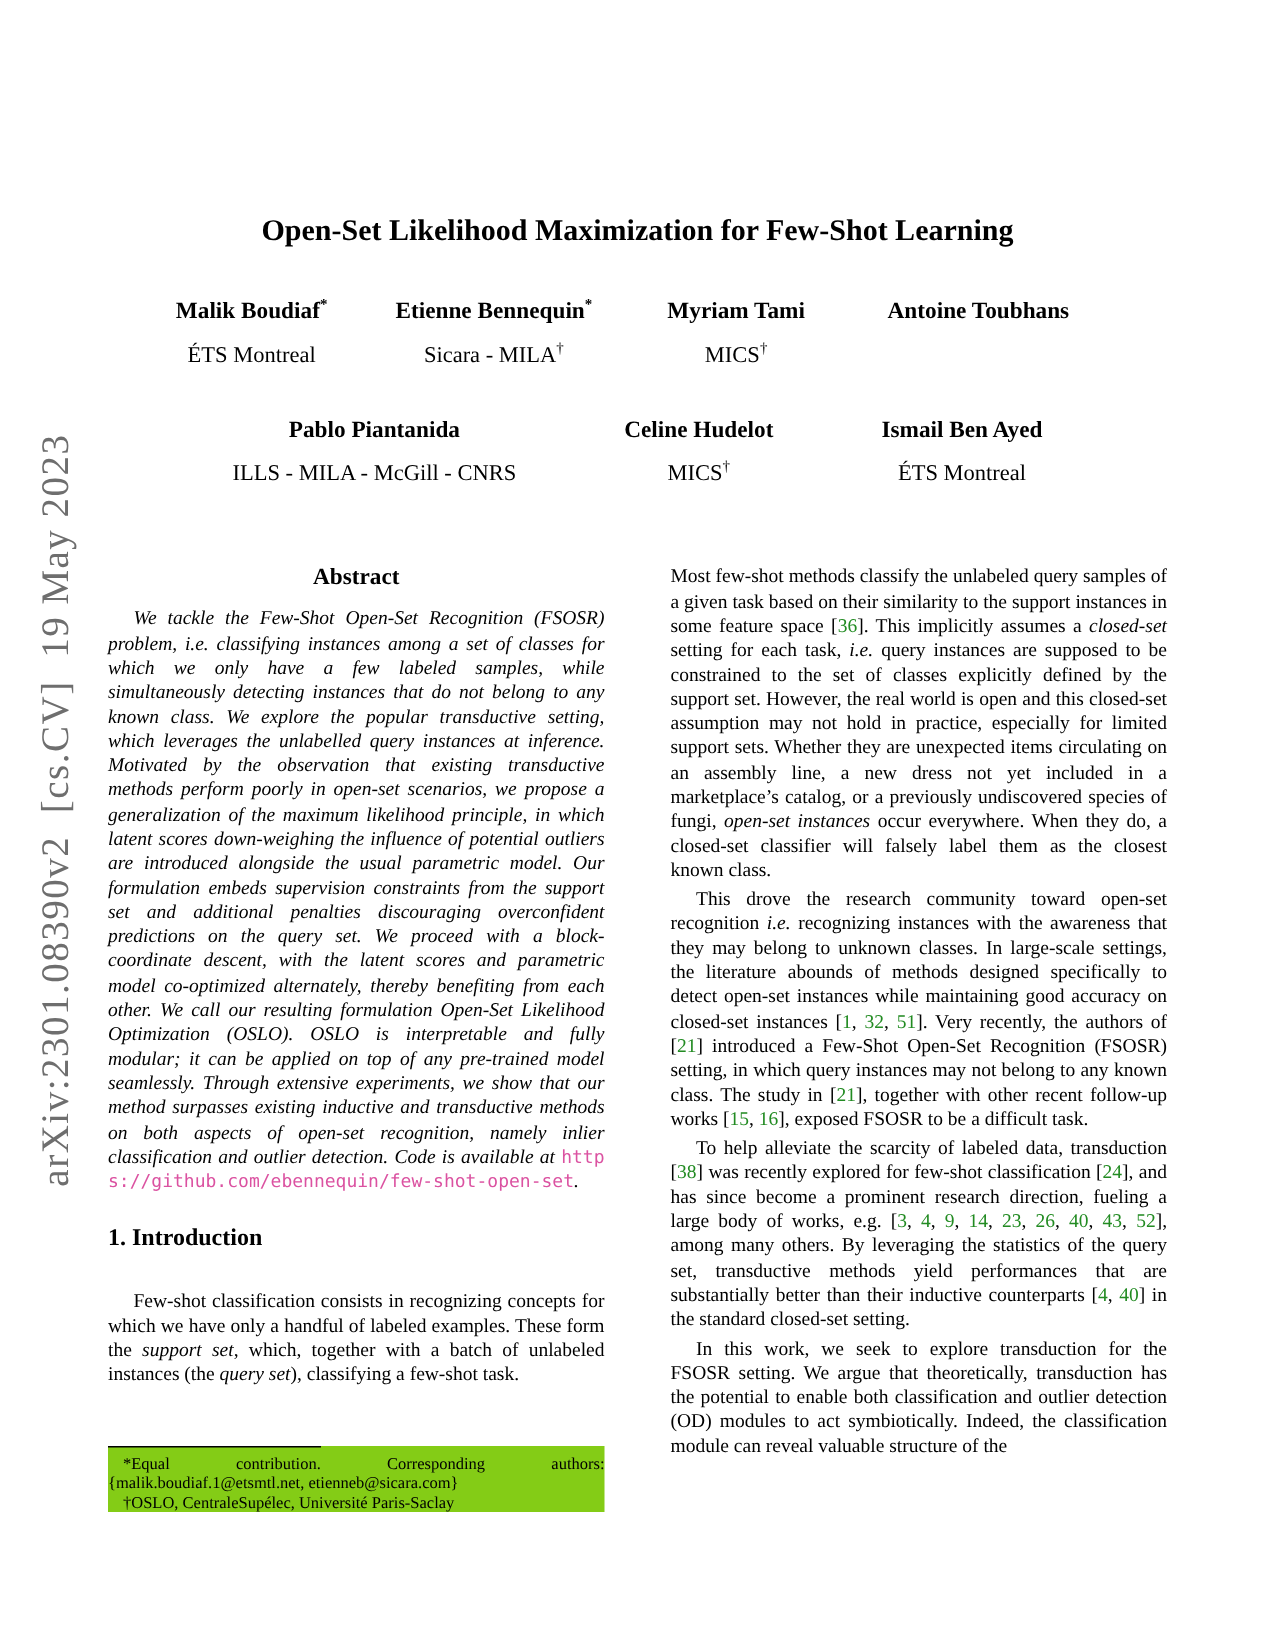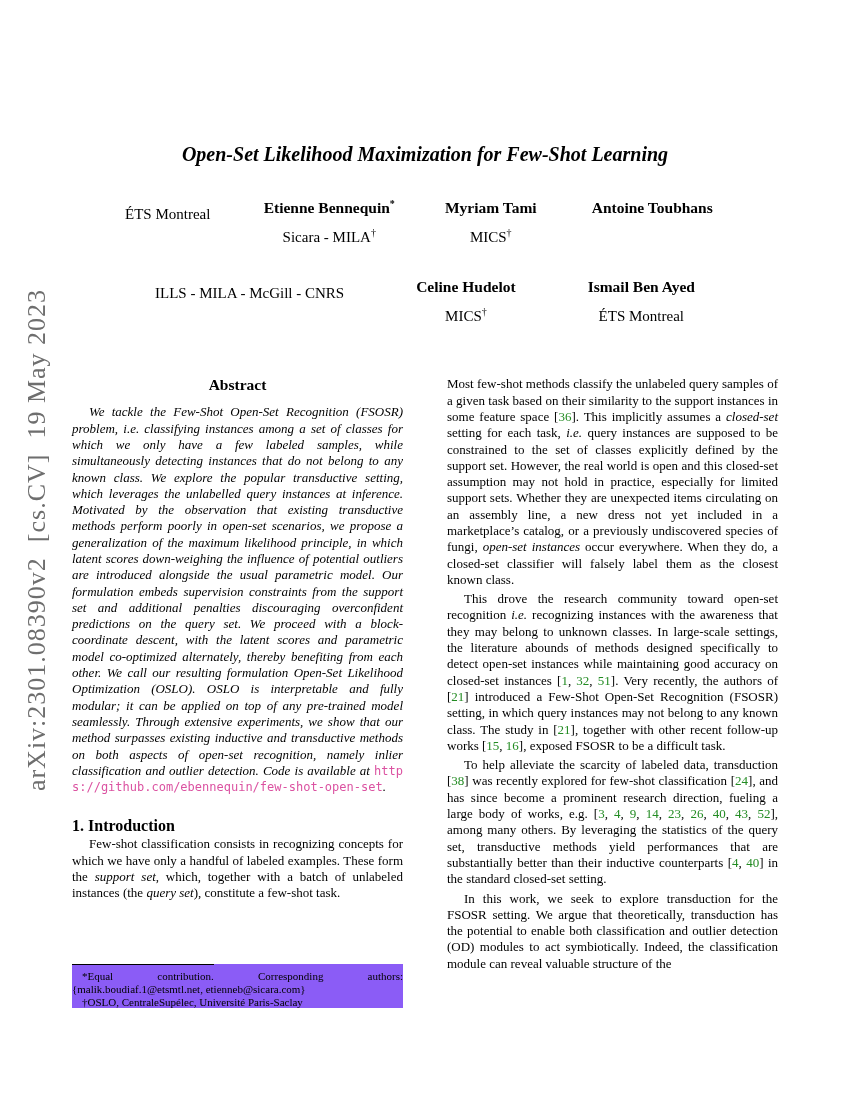--- a/index.html
+++ b/index.html
@@ -9,42 +9,42 @@
     position:relative; width:850px; height:1100px; background:#ffffff;
     overflow:hidden; margin:0 auto;
   }
   .watermark {
     position:absolute; top:540px; left:37px;
     transform:translate(-50%,-50%) rotate(-90deg);
     white-space:pre; font-size:26px; letter-spacing:1px;
     color:var(--watermark,#6e6e6e); font-family:"Liberation Serif", serif;
   }
   .content { position:absolute; left:72px; top:0; width:706px; }
-  .title { font-size:20px; font-weight:bold; text-align:center; margin-top:143px; line-height:1.15;font-style:italic; }
+  .title { font-size:20px; font-weight:bold; text-align:center; margin-top:143px; line-height:1.15; }
   .authors-row { display:flex; }
   .row1 { margin-top:28px; padding:0 45px 0 15px; }
   .row1 .author { flex:1; }
   .row2 { margin-top:26px; justify-content:center; gap:72px; }
   .author { text-align:center; }
   .author-name { font-size:15.5px; font-weight:bold; line-height:19px; }
   .author-name sup, .author-affil sup { font-size:10px; }
   .author-affil { font-size:15px; margin-top:6px; line-height:19px; }
   .columns { display:flex; gap:44px; margin-top:50px; height:632px; }
   .col { width:339px; }
   .col.left { position:relative; }
   .abstract-heading { text-align:center; font-weight:bold; font-size:15.5px; margin-bottom:10px; }
   .abstract-text {
     font-style:italic; font-size:13px; line-height:16.3px;
     text-align:justify; text-indent:17px; hyphens:auto;
   }
-  .section-heading { font-size:16px; font-weight:bold; margin-top:22px; margin-bottom:1px; }
+  .section-heading { font-size:16px; font-weight:bold; margin-top:22px; margin-bottom:24px; }
   .body-par { font-size:13px; line-height:16.3px; text-align:justify; hyphens:auto; }
   .body-par.indent { text-indent:17px; }
   .col.right .body-par + .body-par { margin-top:3px; }
-  .footnotes { position:absolute; bottom:0; left:0; right:0; background:#8b5cf6; }
+  .footnotes { position:absolute; bottom:0; left:0; right:0; background:#84cc16; }
   .footnote-rule { width:142px; border-top:1px solid #000; margin-bottom:5px; }
   .footnote { font-size:11px; line-height:12.8px; text-align:justify; text-indent:10px; hyphens:auto; }
   .i { font-style:italic; }
   .cite { color:var(--citation,#228B22); cursor:pointer; }
   .url {
     font-family:"DejaVu Sans Mono", monospace; font-style:normal;
     font-size:12px; color:var(--url,#DB52A1); word-break:break-all; cursor:pointer;
   }
 </style>
 </head>
@@ -53,56 +53,58 @@
 <div class="page">
 
   <div class="watermark">arXiv:2301.08390v2  [cs.CV]  19 May 2023</div>
 
   <div class="content">
 
     <h1 class="title">Open-Set Likelihood Maximization for Few-Shot Learning</h1>
 
     <div class="authors-row row1">
       <div class="author">
+        <div class="author-name"><span>Malik Boudiaf</span><sup>*</sup></div>
         <div class="author-affil"><span>ÉTS Montreal</span><sup></sup></div>
       </div>
       <div class="author">
         <div class="author-name"><span>Etienne Bennequin</span><sup>*</sup></div>
         <div class="author-affil"><span>Sicara - MILA</span><sup>†</sup></div>
       </div>
       <div class="author">
         <div class="author-name"><span>Myriam Tami</span><sup></sup></div>
         <div class="author-affil"><span>MICS</span><sup>†</sup></div>
       </div>
       <div class="author">
         <div class="author-name"><span>Antoine Toubhans</span><sup></sup></div>
       </div>
     </div>
 
     <div class="authors-row row2">
       <div class="author">
+        <div class="author-name"><span>Pablo Piantanida</span><sup></sup></div>
         <div class="author-affil"><span>ILLS - MILA - McGill - CNRS</span><sup></sup></div>
       </div>
       <div class="author">
         <div class="author-name"><span>Celine Hudelot</span><sup></sup></div>
         <div class="author-affil"><span>MICS</span><sup>†</sup></div>
       </div>
       <div class="author">
         <div class="author-name"><span>Ismail Ben Ayed</span><sup></sup></div>
         <div class="author-affil"><span>ÉTS Montreal</span><sup></sup></div>
       </div>
     </div>
 
     <div class="columns">
 
       <div class="col left">
         <div class="abstract-heading">Abstract</div>
         <p class="abstract-text"><span>We tackle the Few-Shot Open-Set Recognition (FSOSR) problem, i.e. classifying instances among a set of classes for which we only have a few labeled samples, while simultaneously detecting instances that do not belong to any known class. We explore the popular transductive setting, which leverages the unlabelled query instances at inference. Motivated by the observation that existing transductive methods perform poorly in open-set scenarios, we propose a generalization of the maximum likelihood principle, in which latent scores down-weighing the influence of potential outliers are introduced alongside the usual parametric model. Our formulation embeds supervision constraints from the support set and additional penalties discouraging overconfident predictions on the query set. We proceed with a block-coordinate descent, with the latent scores and parametric model co-optimized alternately, thereby benefiting from each other. We call our resulting formulation Open-Set Likelihood Optimization (OSLO). OSLO is interpretable and fully modular; it can be applied on top of any pre-trained model seamlessly. Through extensive experiments, we show that our method surpasses existing inductive and transductive methods on both aspects of open-set recognition, namely inlier classification and outlier detection. Code is available at </span><span class="url">https://github.com/ebennequin/few-shot-open-set</span><span>.</span></p>
         <h2 class="section-heading">1. Introduction</h2>
-        <p class="body-par indent"><span>Few-shot classification consists in recognizing concepts for which we have only a handful of labeled examples. These form the </span><span class="i">support set</span><span>, which, together with a batch of unlabeled instances (the </span><span class="i">query set</span><span>), constitute a few-shot task.</span></p>
+        <p class="body-par indent"><span>Few-shot classification consists in recognizing concepts for which we have only a handful of labeled examples. These form the </span><span class="i">support set</span><span>, which, together with a batch of unlabeled instances (the </span><span class="i">query set</span><span>), classifying a few-shot task.</span></p>
         <div class="footnotes">
           <div class="footnote-rule"></div>
           <p class="footnote">*Equal contribution. Corresponding authors: {malik.boudiaf.1@etsmtl.net, etienneb@sicara.com}</p>
           <p class="footnote">†OSLO, CentraleSupélec, Université Paris-Saclay</p>
         </div>
       </div>
 
       <div class="col right">
         <p class="body-par"><span>Most few-shot methods classify the unlabeled query samples of a given task based on their similarity to the support instances in some feature space [</span><span class="cite">36</span><span>]. This implicitly assumes a </span><span class="i">closed-set</span><span> setting for each task, </span><span class="i">i.e.</span><span> query instances are supposed to be constrained to the set of classes explicitly defined by the support set. However, the real world is open and this closed-set assumption may not hold in practice, especially for limited support sets. Whether they are unexpected items circulating on an assembly line, a new dress not yet included in a marketplace’s catalog, or a previously undiscovered species of fungi, </span><span class="i">open-set instances</span><span> occur everywhere. When they do, a closed-set classifier will falsely label them as the closest known class.</span></p>
         <p class="body-par indent"><span>This drove the research community toward open-set recognition </span><span class="i">i.e.</span><span> recognizing instances with the awareness that they may belong to unknown classes. In large-scale settings, the literature abounds of methods designed specifically to detect open-set instances while maintaining good accuracy on closed-set instances [</span><span class="cite">1</span><span>, </span><span class="cite">32</span><span>, </span><span class="cite">51</span><span>]. Very recently, the authors of [</span><span class="cite">21</span><span>] introduced a Few-Shot Open-Set Recognition (FSOSR) setting, in which query instances may not belong to any known class. The study in [</span><span class="cite">21</span><span>], together with other recent follow-up works [</span><span class="cite">15</span><span>, </span><span class="cite">16</span><span>], exposed FSOSR to be a difficult task.</span></p>

